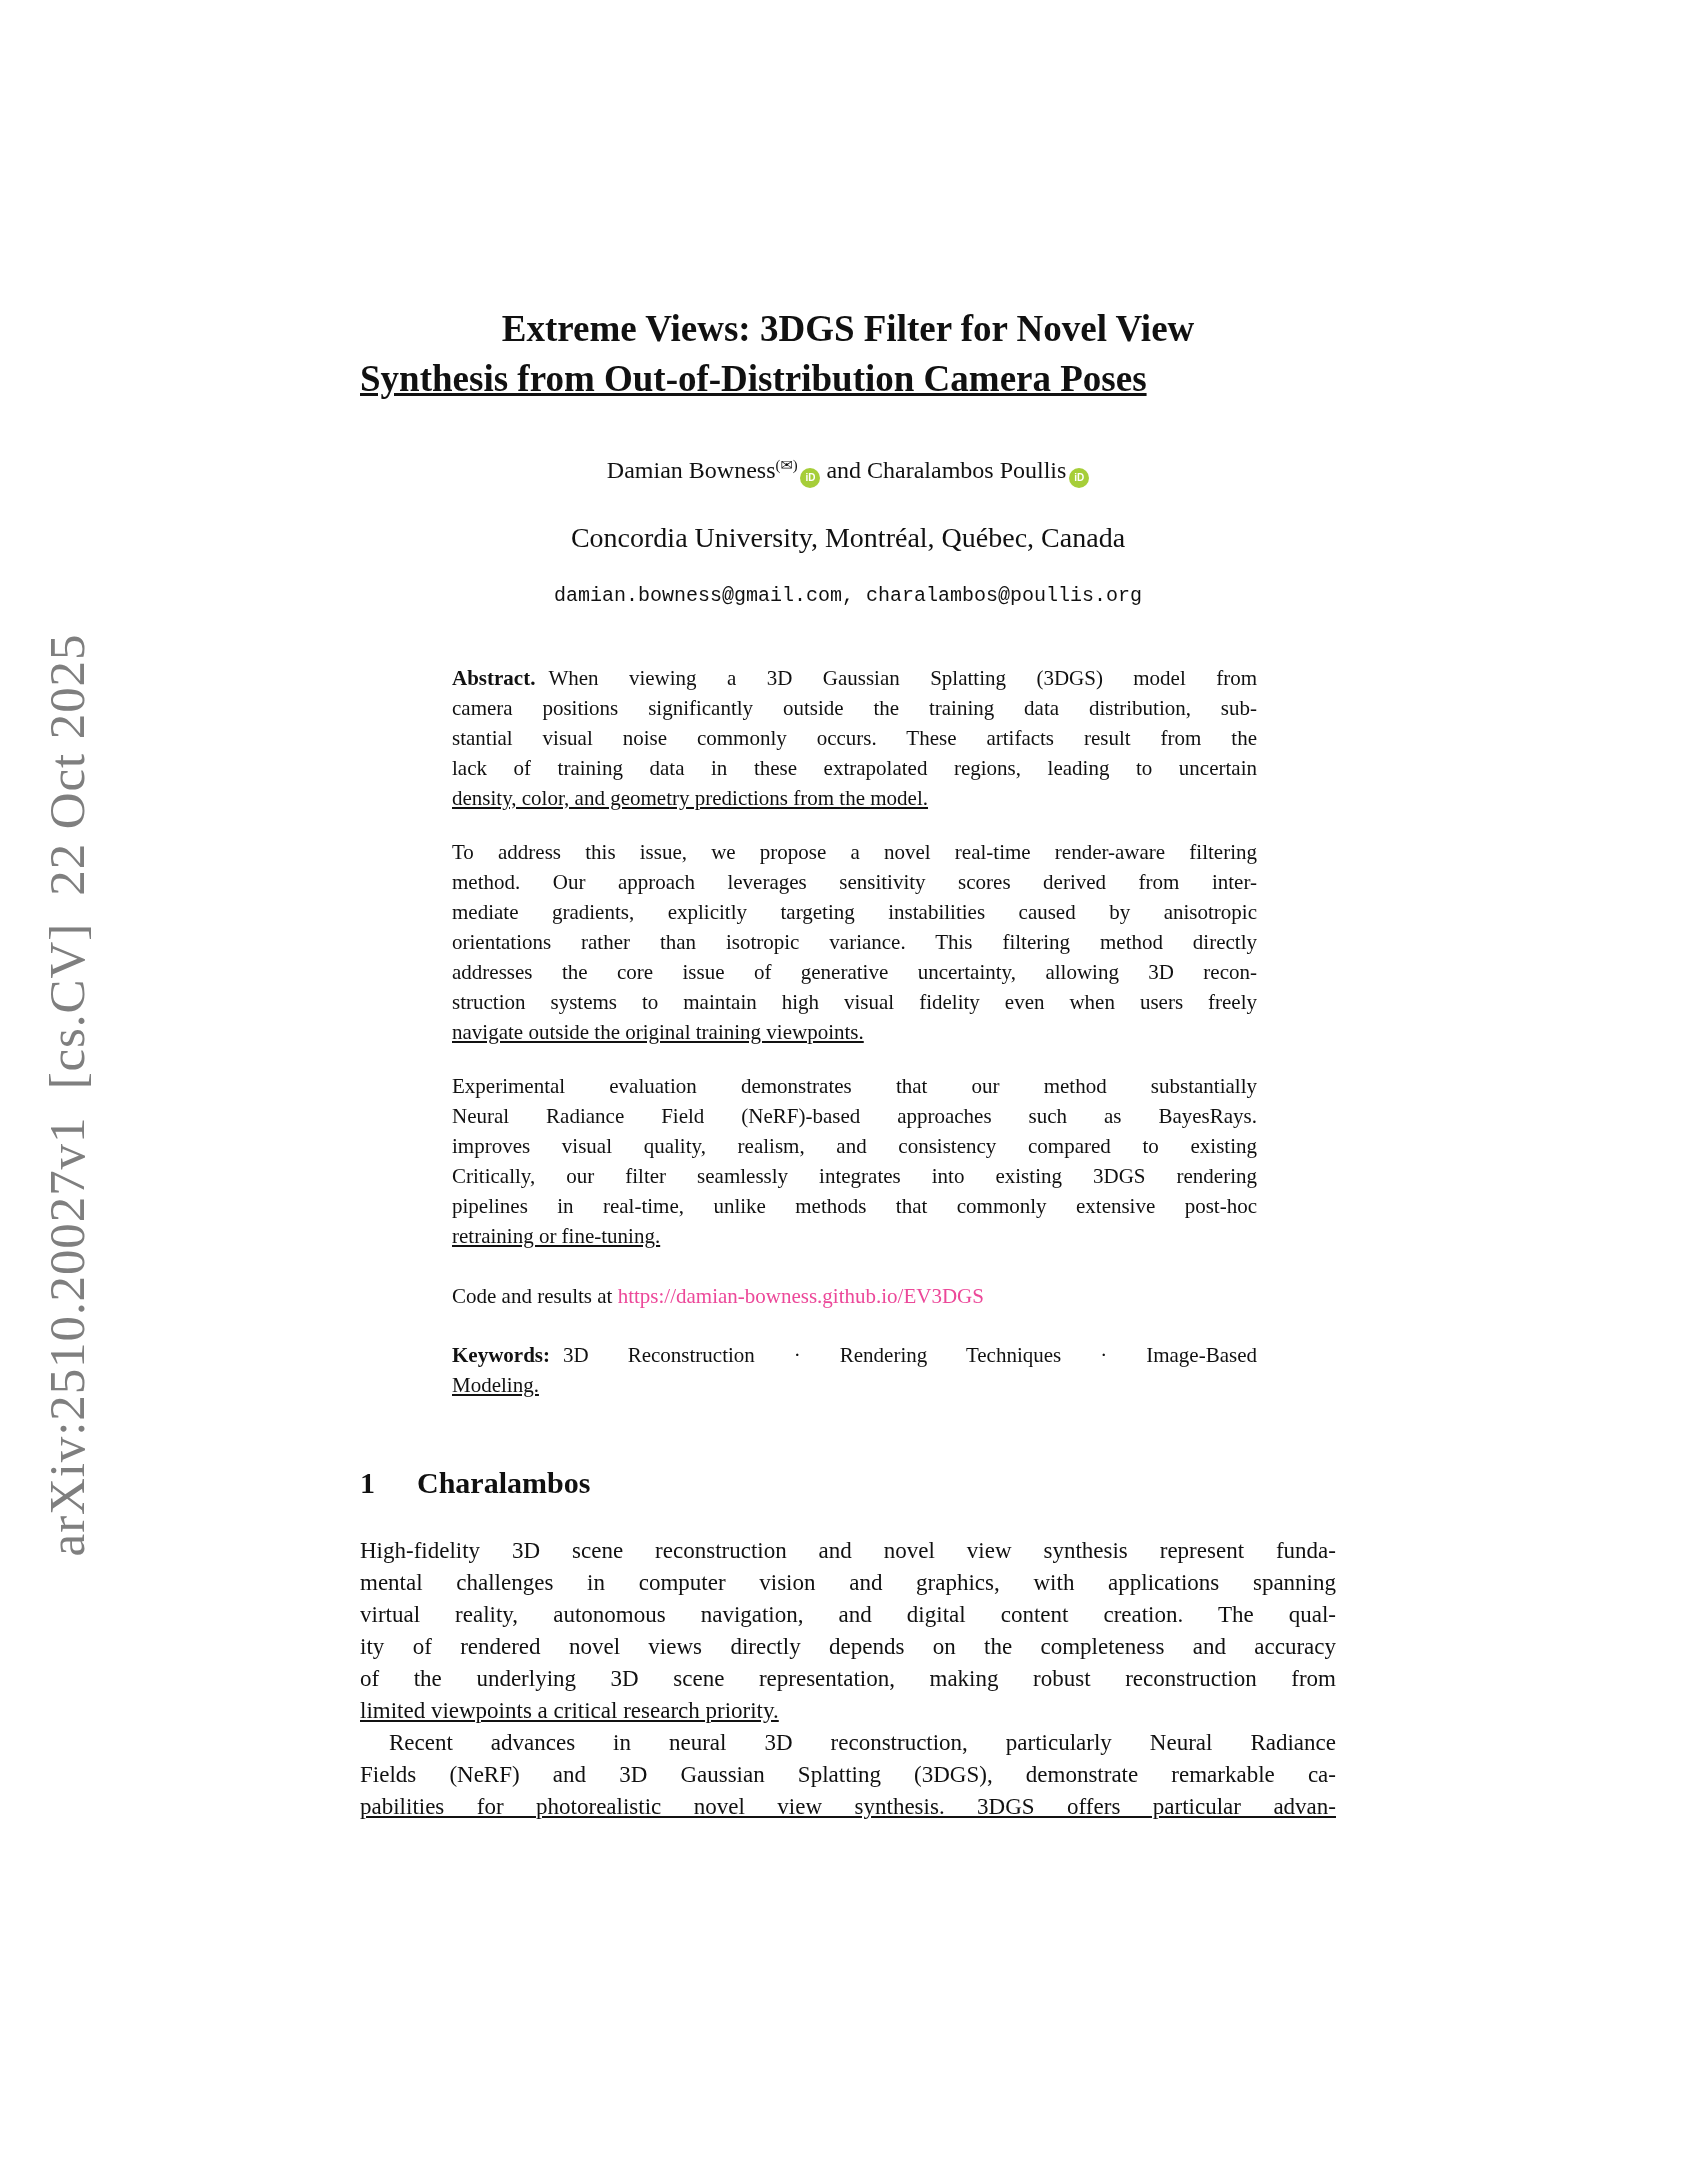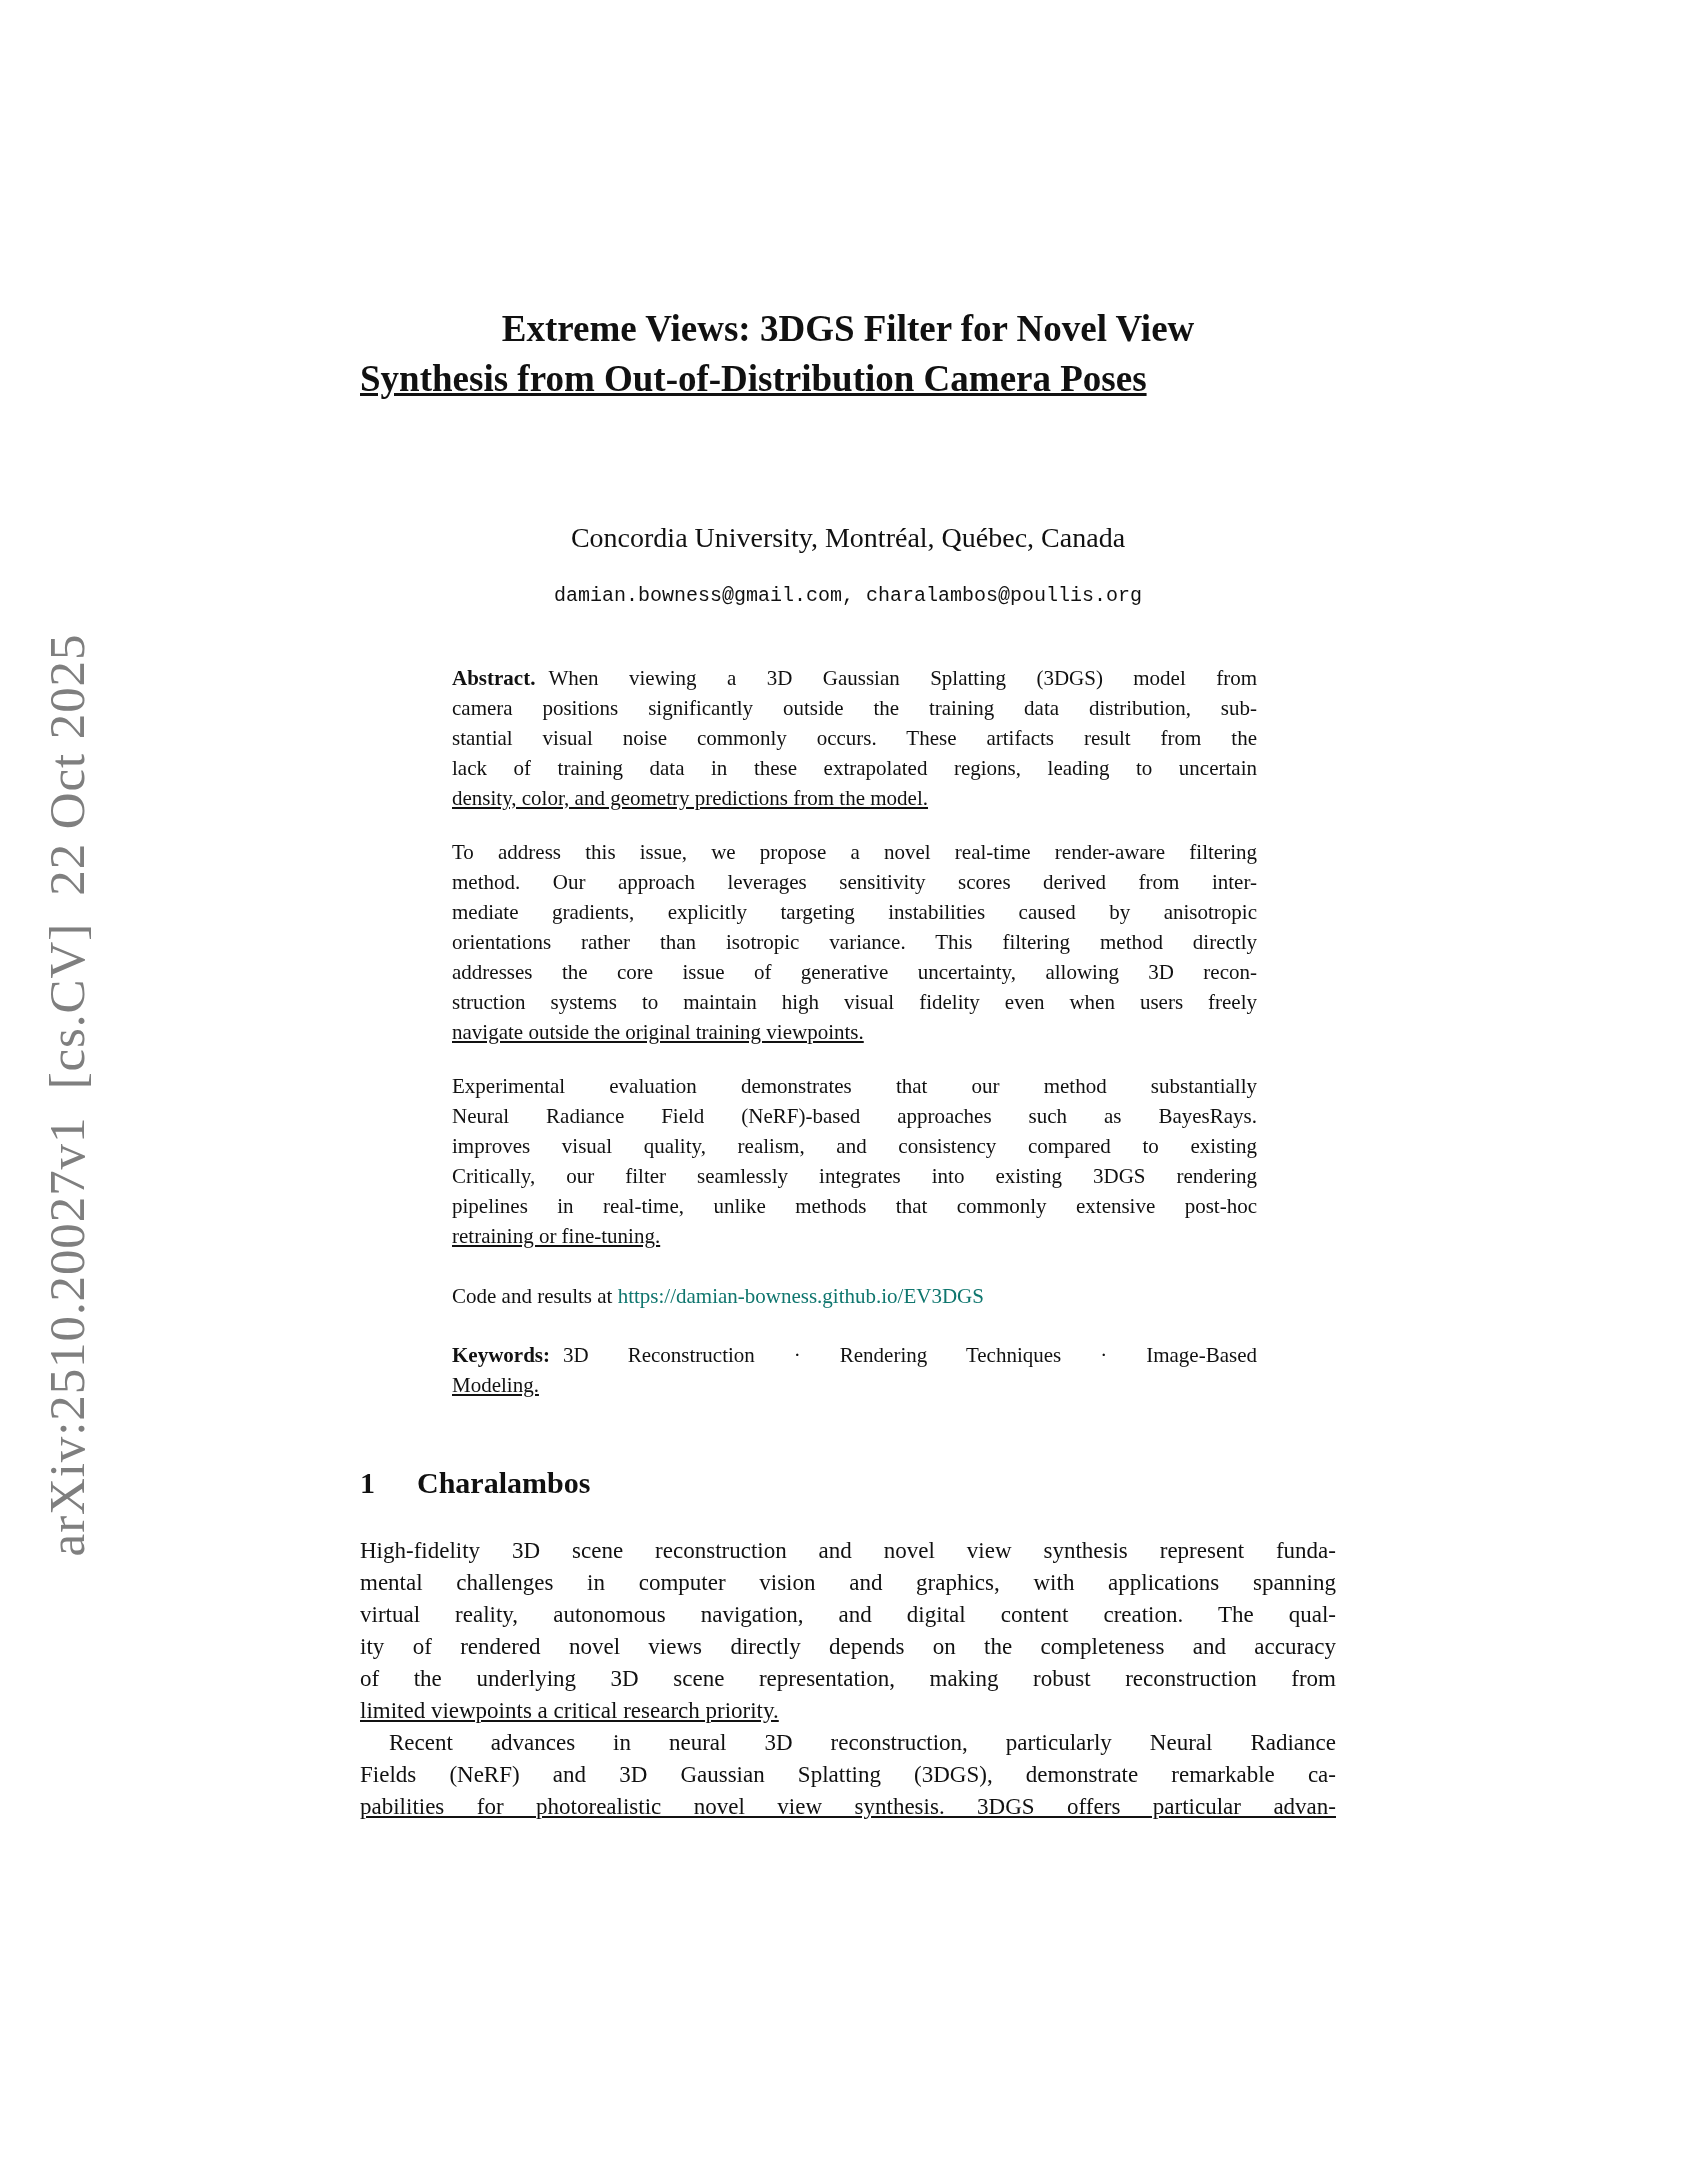--- a/index.html
+++ b/index.html
@@ -133,20 +133,21 @@
 
 <div class="page">
 
   <div class="watermark" style="color: rgb(127, 127, 127);">arXiv:2510.20027v1  [cs.CV]  22 Oct 2025</div>
 
   <div class="title">
       <div class="line">Extreme Views: 3DGS Filter for Novel View</div>
       <div class="line last">Synthesis from Out-of-Distribution Camera Poses</div>
     </div>
 
+  <div class="authors"><span>Damian Bowness</span><span class="sup">(✉)</span><span class="orcid" style="background: rgb(166, 206, 57);"><span>iD</span></span><span> and </span><span>Charalambos Poullis</span><span class="orcid" style="background: rgb(166, 206, 57);"><span>iD</span></span></div>
 
   <div class="affiliation">Concordia University, Montréal, Québec, Canada</div>
 
   <div class="emails">damian.bowness@gmail.com, charalambos@poullis.org</div>
 
   <div class="abstract">
     <div class="para">
       <div class="line"><b class="runin">Abstract.</b><span>When viewing a 3D Gaussian Splatting (3DGS) model from</span></div>
       <div>
           <div class="line">camera positions significantly outside the training data distribution, sub-</div>
@@ -165,21 +166,21 @@
         <div class="line last">navigate outside the original training viewpoints.</div>
       </div>
     <div class="para">
         <div class="line">Experimental evaluation demonstrates that our method substantially</div>
         <div class="line">Neural Radiance Field (NeRF)-based approaches such as BayesRays.</div>
         <div class="line">improves visual quality, realism, and consistency compared to existing</div>
         <div class="line">Critically, our filter seamlessly integrates into existing 3DGS rendering</div>
         <div class="line">pipelines in real-time, unlike methods that commonly extensive post-hoc</div>
         <div class="line last">retraining or fine-tuning.</div>
       </div>
-    <div class="para code-line"><span>Code and results at</span> <a class="link" href="#" style="color: #0f766e;">https://damian-bowness.github.io/EV3DGS</a></div>
+    <div class="para code-line"><span>Code and results at</span> <a class="link" href="#" style="color: #ec4899;">https://damian-bowness.github.io/EV3DGS</a></div>
     <div class="para keywords">
       <div class="line"><b class="runin">Keywords:</b><span>3D Reconstruction · Rendering Techniques · Image-Based</span></div>
       <div class="line last">Modeling.</div>
     </div>
   </div>
 
   <div class="section-heading"><span class="sec-num">1</span><span>Charalambos</span></div>
 
   <div class="intro-body">
     <div>

